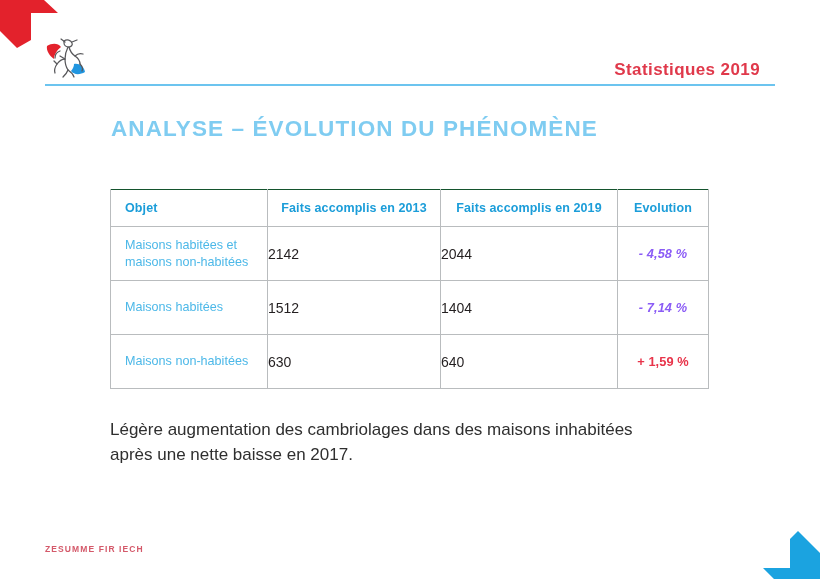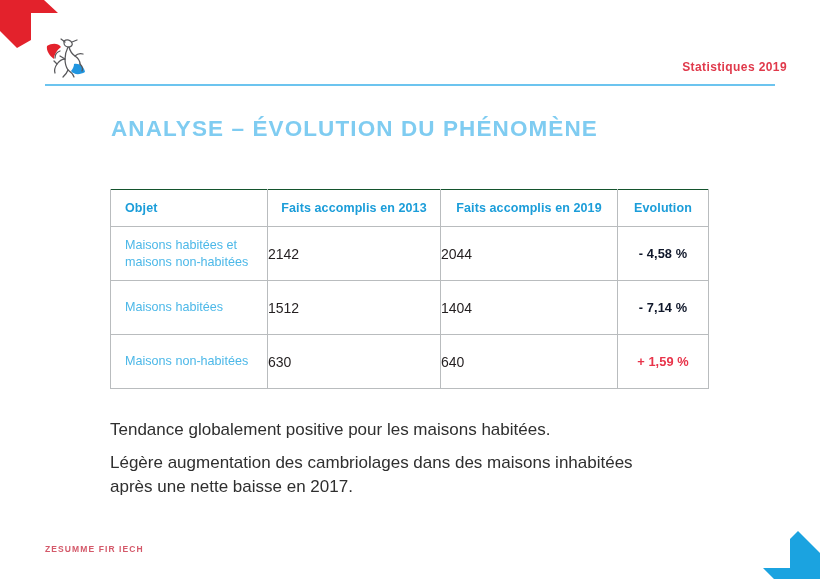--- a/index.html
+++ b/index.html
@@ -42,23 +42,23 @@
   
   .logo {
     position: absolute;
     left: 44px;
     top: 34px;
     width: 46px;
     height: 48px;
   }
   .header-label {
     position: absolute;
-    right: 33px;
+    right: 60px;
     top: 60px;
-    font-size: 12px;
+    font-size: 17px;
     font-weight: bold;
     color: #e0394b;
     letter-spacing: 0.4px;
     white-space: nowrap;
   }
   .header-rule {
     position: absolute;
     left: 45px;
     top: 84px;
     width: 730px;
@@ -139,21 +139,21 @@
     font-size: 14px;
     color: #231f20;
     text-align: left;
   }
   td.cell-evo {
     font-size: 12.8px;
     font-weight: bold;
     text-align: center;
     letter-spacing: 0.1px;
   }
-  .evo-neg { color: #0f172a; }
+  .evo-neg { color: #8b5cf6; font-style: italic; }
   .evo-pos { color: #e8344a; }
 
   
   .body-text {
     position: absolute;
     left: 110px;
     top: 418px;
     width: 600px;
   }
   .body-text p {
@@ -262,21 +262,20 @@
           <td class="cell-num">630</td>
           <td class="cell-num">640</td>
           <td class="cell-evo evo-pos">+ 1,59 %</td>
         </tr>
 
       </tbody>
     </table>
   </div>
 
   <div class="body-text">
-    <p>Tendance globalement positive pour les maisons habitées.</p>
     <p>
       <span>Légère augmentation des cambriolages dans des maisons inhabitées</span><br>
       <span>après une nette baisse en 2017.</span>
     </p>
   </div>
 
   <div class="footer-slogan">ZESUMME FIR IECH</div>
 
   <div class="corner-arrow-br">
     <svg width="70" height="56" viewBox="0 0 70 56" xmlns="http://www.w3.org/2000/svg">

